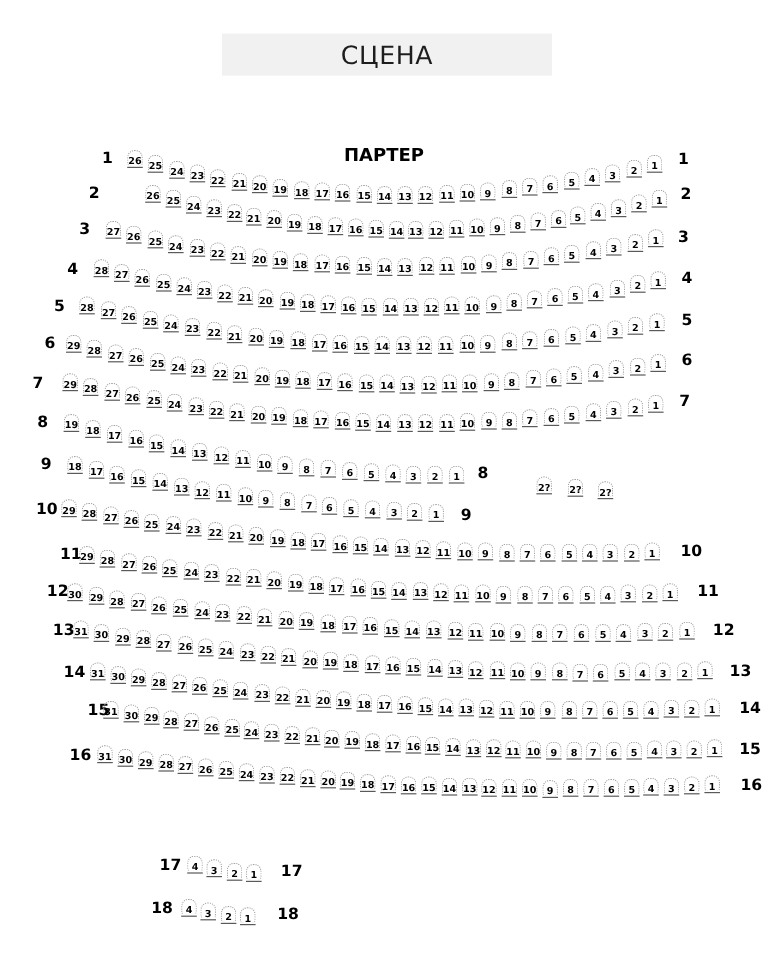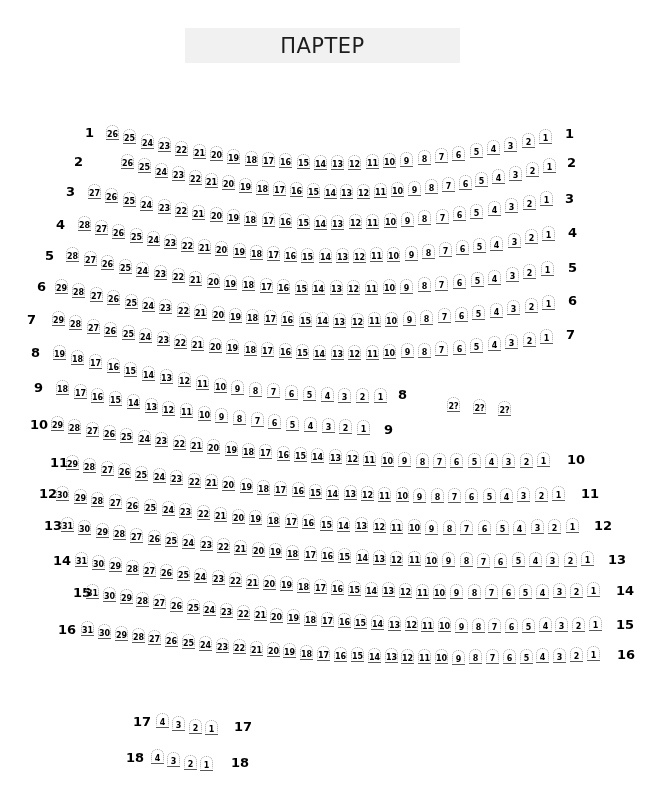--- a/index.html
+++ b/index.html
@@ -38,21 +38,22 @@
     position:absolute;left:0;right:0;bottom:0;text-align:center;
     font-size:8px;font-weight:bold;line-height:9px;
     border-bottom:1px solid var(--seat-underline);
     white-space:nowrap;
   }
 </style>
 </head>
 <body>
 
 <div class="page">
-  <div class="stage">ПАРТЕР</div>
+  <div class="stage">СЦЕНА</div>
+  <div class="section-title">ПАРТЕР</div>
   <div class="seat-map" id="seat-map">
       <div class="row-label" style="left: 85px; top: 126px;">1</div>
       <div class="row-label" style="left: 565px; top: 127px;">1</div>
       <div class="seat" style="left: 106px; top: 125px;">
         <div class="back"></div>
         <div class="num">26</div>
       </div>
       <div class="seat" style="left: 123px; top: 129px;">
         <div class="back"></div>
         <div class="num">25</div>

